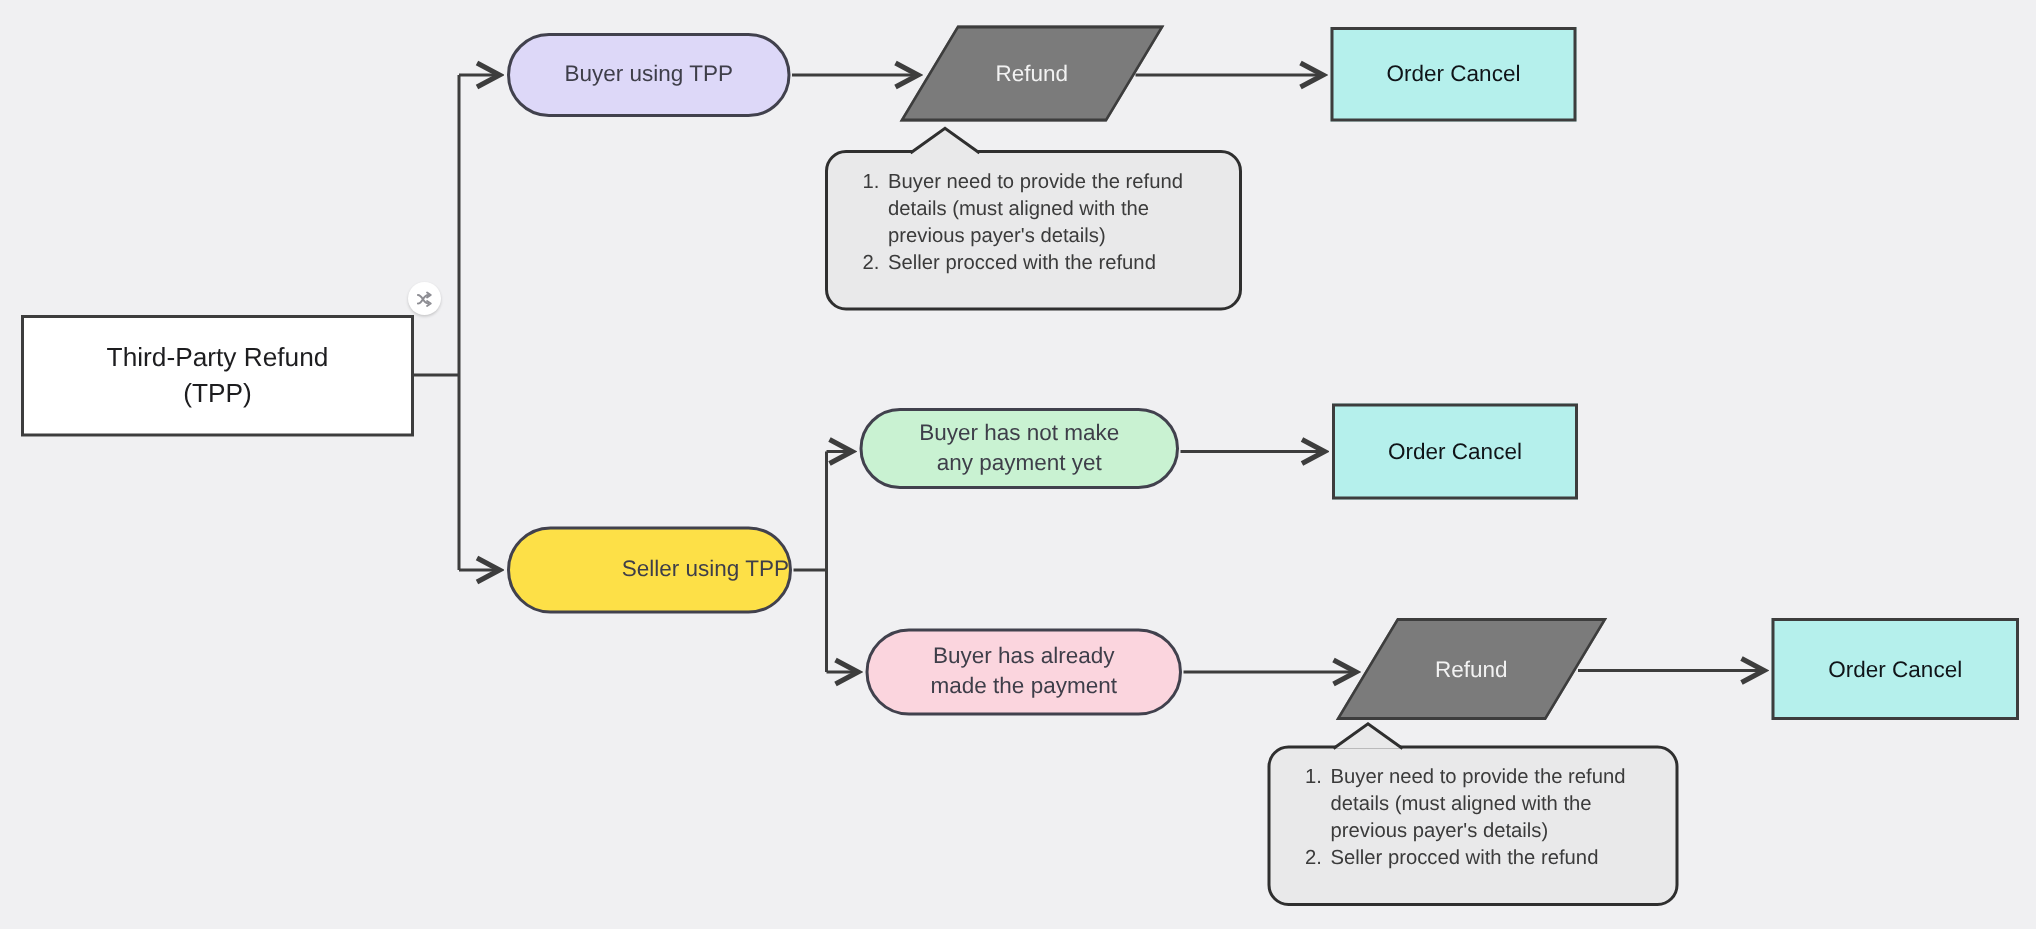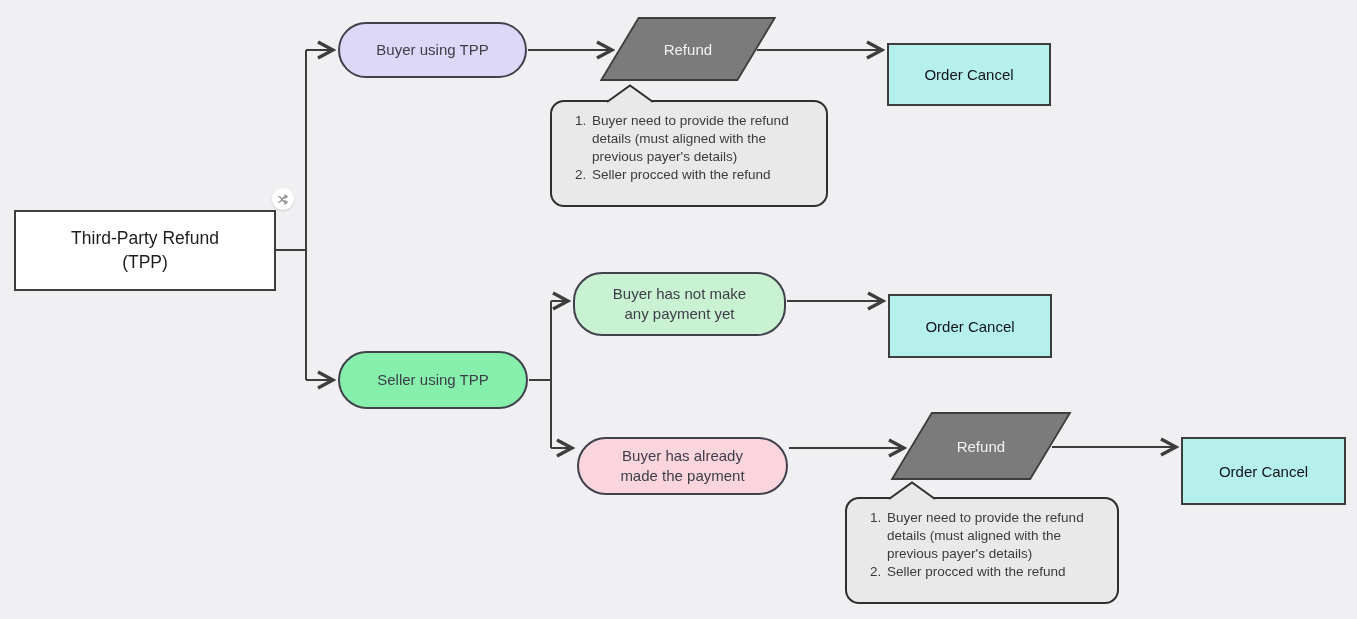--- a/index.html
+++ b/index.html
@@ -8,29 +8,29 @@
   
   #edges{position:absolute;left:0;top:0;width:1357px;height:619px;z-index:1;}
 
   .node{position:absolute;z-index:3;display:flex;align-items:center;justify-content:center;
         text-align:center;box-sizing:border-box;white-space:pre-line;}
 
   .rect-root{background:#ffffff;border:2px solid #3d3d3d;color:#1d1d1f;
              font-size:17.5px;font-weight:500;line-height:1.35;}
   .pill{border:2px solid #41414d;border-radius:29px;color:#3e3e49;font-size:15px;line-height:1.32;}
   .pill-lavender{background:#ddd8f8;text-align:center;}
-  .pill-peach{background:#86efac;}
+  .pill-peach{background:#fde047;justify-content:flex-end;}
   .pill-green{background:#c9f2d2;}
   .pill-pink{background:#fbd5de;}
 
   .para{position:absolute;z-index:3;background:#7b7b7b;border:2px solid #3d3d3d;box-sizing:border-box;
         display:flex;align-items:center;justify-content:center;transform:skewX(-31deg);}
   .para span{transform:skewX(31deg);color:#f2f2f2;font-size:15px;}
 
-  .cancel{background:#b5f0ec;border:2px solid #3d3d3d;color:#101418;font-size:15px;font-weight:500;margin-top:25px;}
+  .cancel{background:#b5f0ec;border:2px solid #3d3d3d;color:#101418;font-size:15px;font-weight:500;}
 
   .note{position:absolute;z-index:2;background:#e9e9ea;border:2px solid #2f2f2f;border-radius:14px;
         box-sizing:border-box;color:#3b3b3b;font-size:13.5px;line-height:1.34;
         padding:10px 24px 10px 14px;}
   .note ol{margin:0;padding:0 0 0 24px;}
   .note li{padding-left:2px;}
   .tail{position:absolute;z-index:4;}
 
   .badge{position:absolute;z-index:4;width:22px;height:22px;border-radius:50%;background:#ffffff;
          box-shadow:0 1px 2px rgba(0,0,0,.18);display:flex;align-items:center;justify-content:center;}
@@ -94,30 +94,30 @@
   <svg class="tail" style="left:606px;top:84px;" width="48" height="19">
     <path d="M1,18 L24,1.5 L47,18" fill="#e9e9ea" stroke="#2f2f2f" stroke-width="2"></path>
   </svg>
   <div class="note" style="left:550px;top:100px;width:278px;height:107px;">
     <ol>
       <li>Buyer need to provide the refund details (must aligned with the previous payer's details)</li>
       <li>Seller procced with the refund</li>
     </ol>
   </div>
 
-  <div class="node pill pill-green" style="left:573px;top:272px;width:213px;height:64px;text-align:center;">
+  <div class="node pill pill-green" style="left:573px;top:272px;width:213px;height:54px;text-align:center;">
     <span>Buyer has not make
 any payment yet</span>
   </div>
 
   <div class="node cancel" style="left:888px;top:269px;width:164px;height:64px;">
     <span>Order Cancel</span>
   </div>
 
-  <div class="node pill pill-pink" style="left:577px;top:437px;width:211px;height:58px;justify-content:center;">
+  <div class="node pill pill-pink" style="left:577px;top:419px;width:211px;height:58px;justify-content:center;">
     <span>Buyer has already
 made the payment</span>
   </div>
 
   <div class="para" style="left:911px;top:412px;width:140px;height:68px;">
     <span>Refund</span>
   </div>
 
   <div class="node cancel" style="left:1181px;top:412px;width:165px;height:68px;">
     <span>Order Cancel</span>

